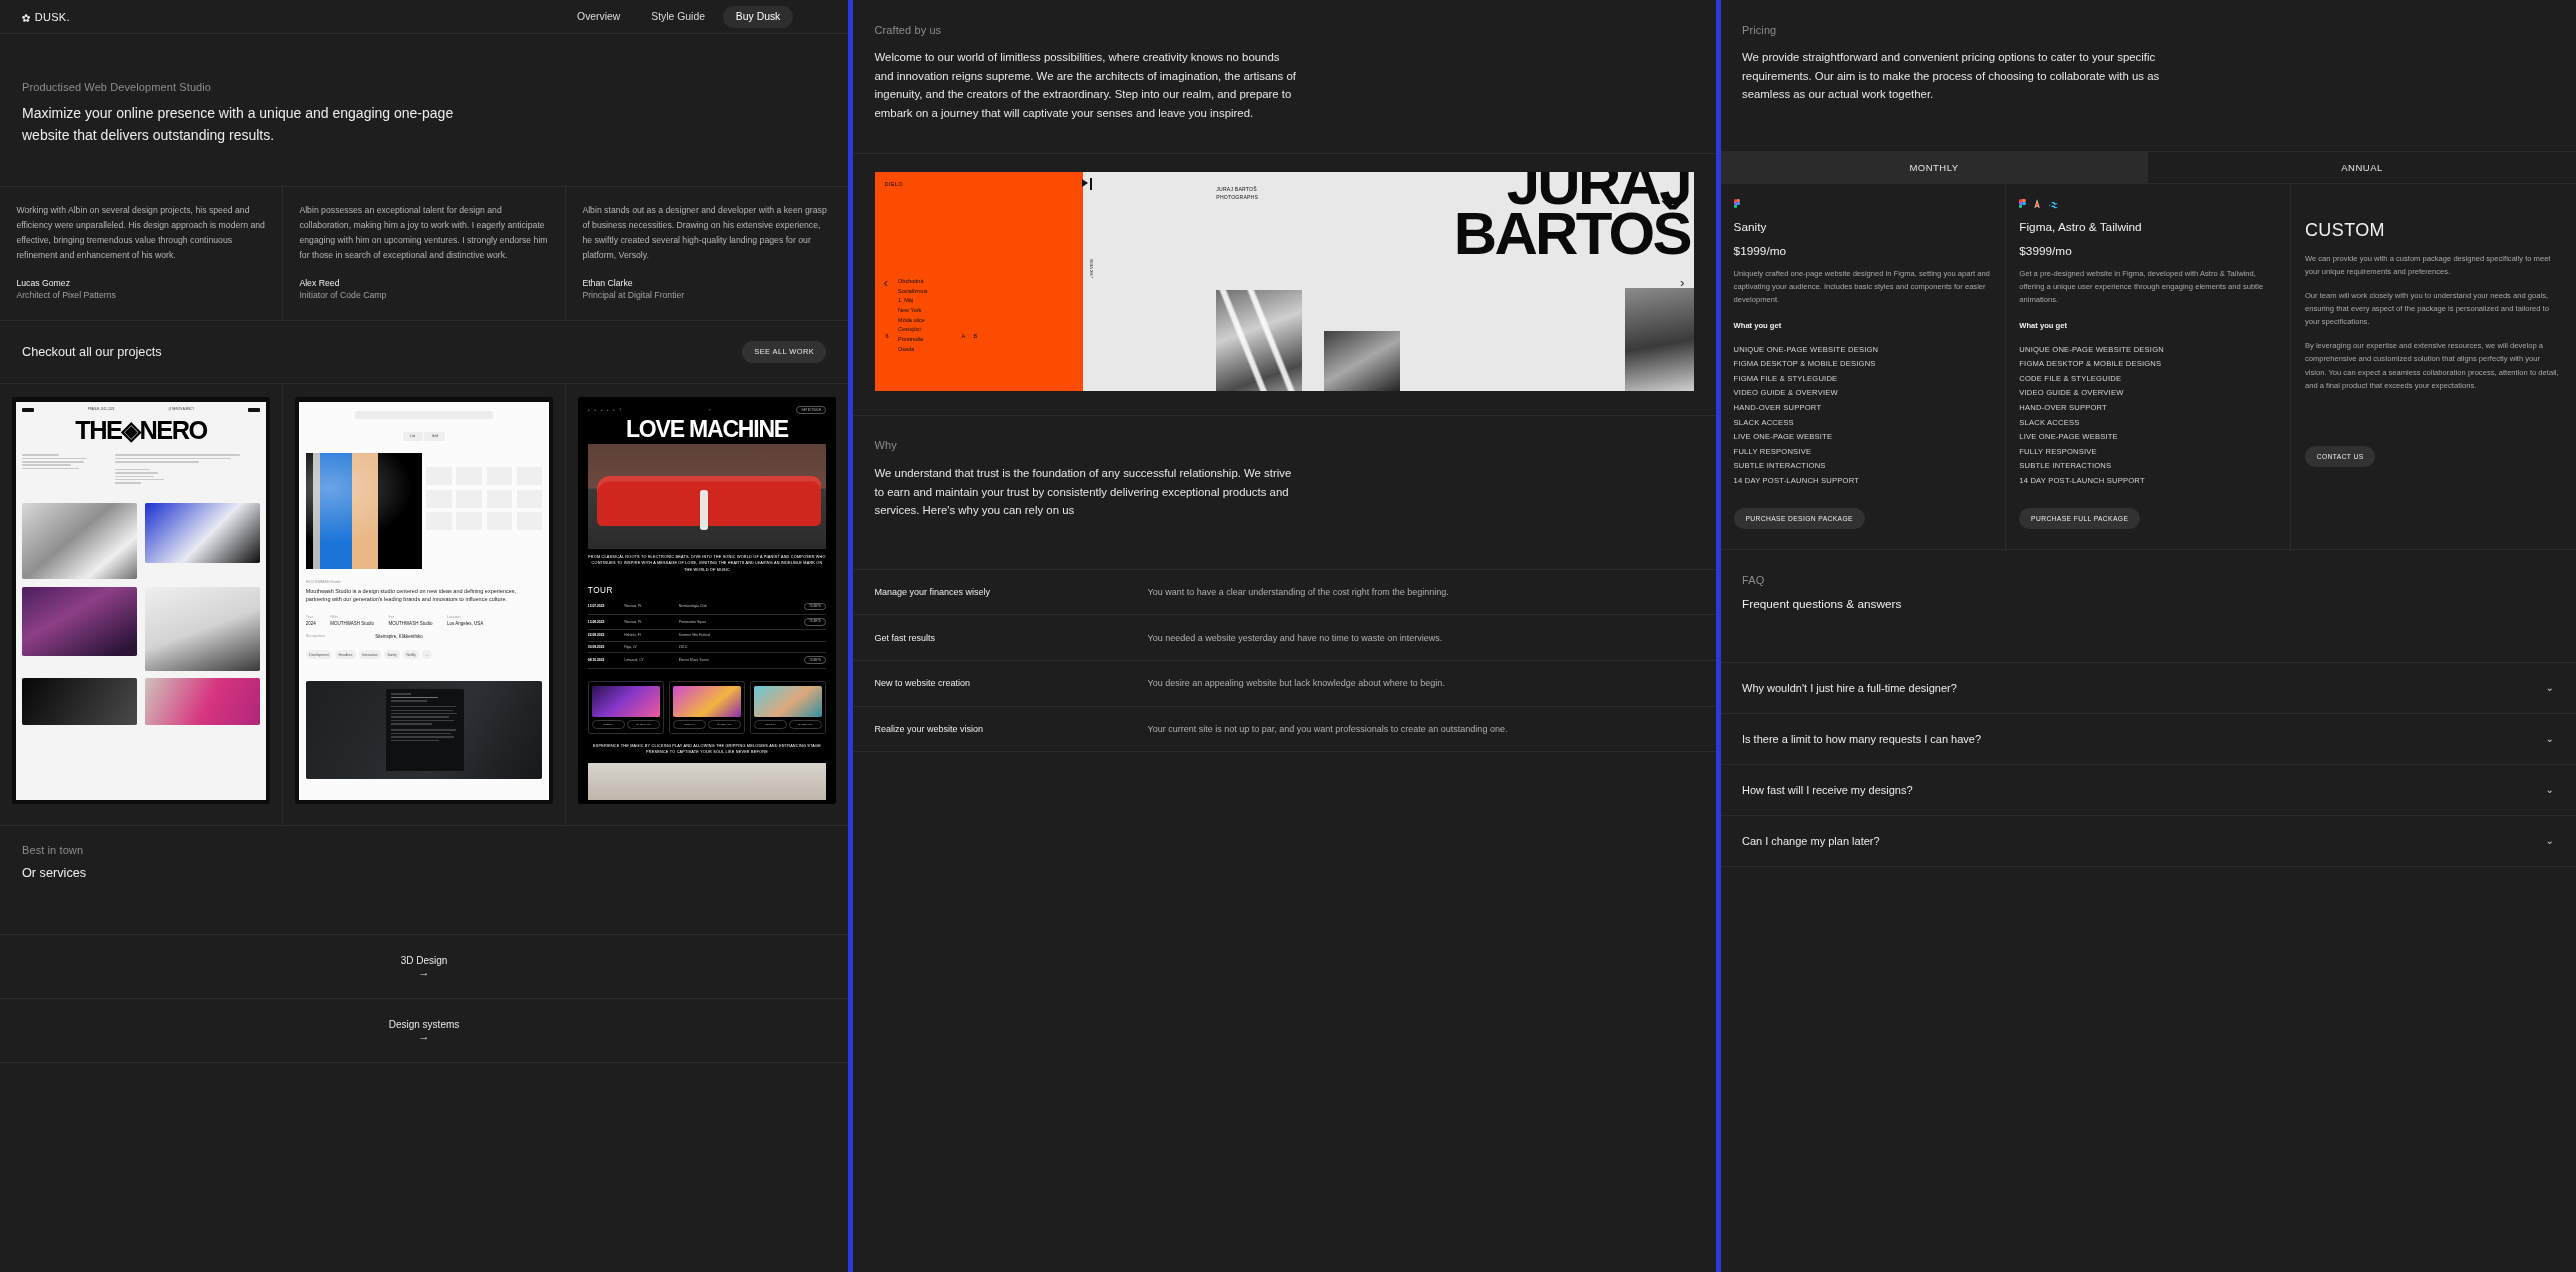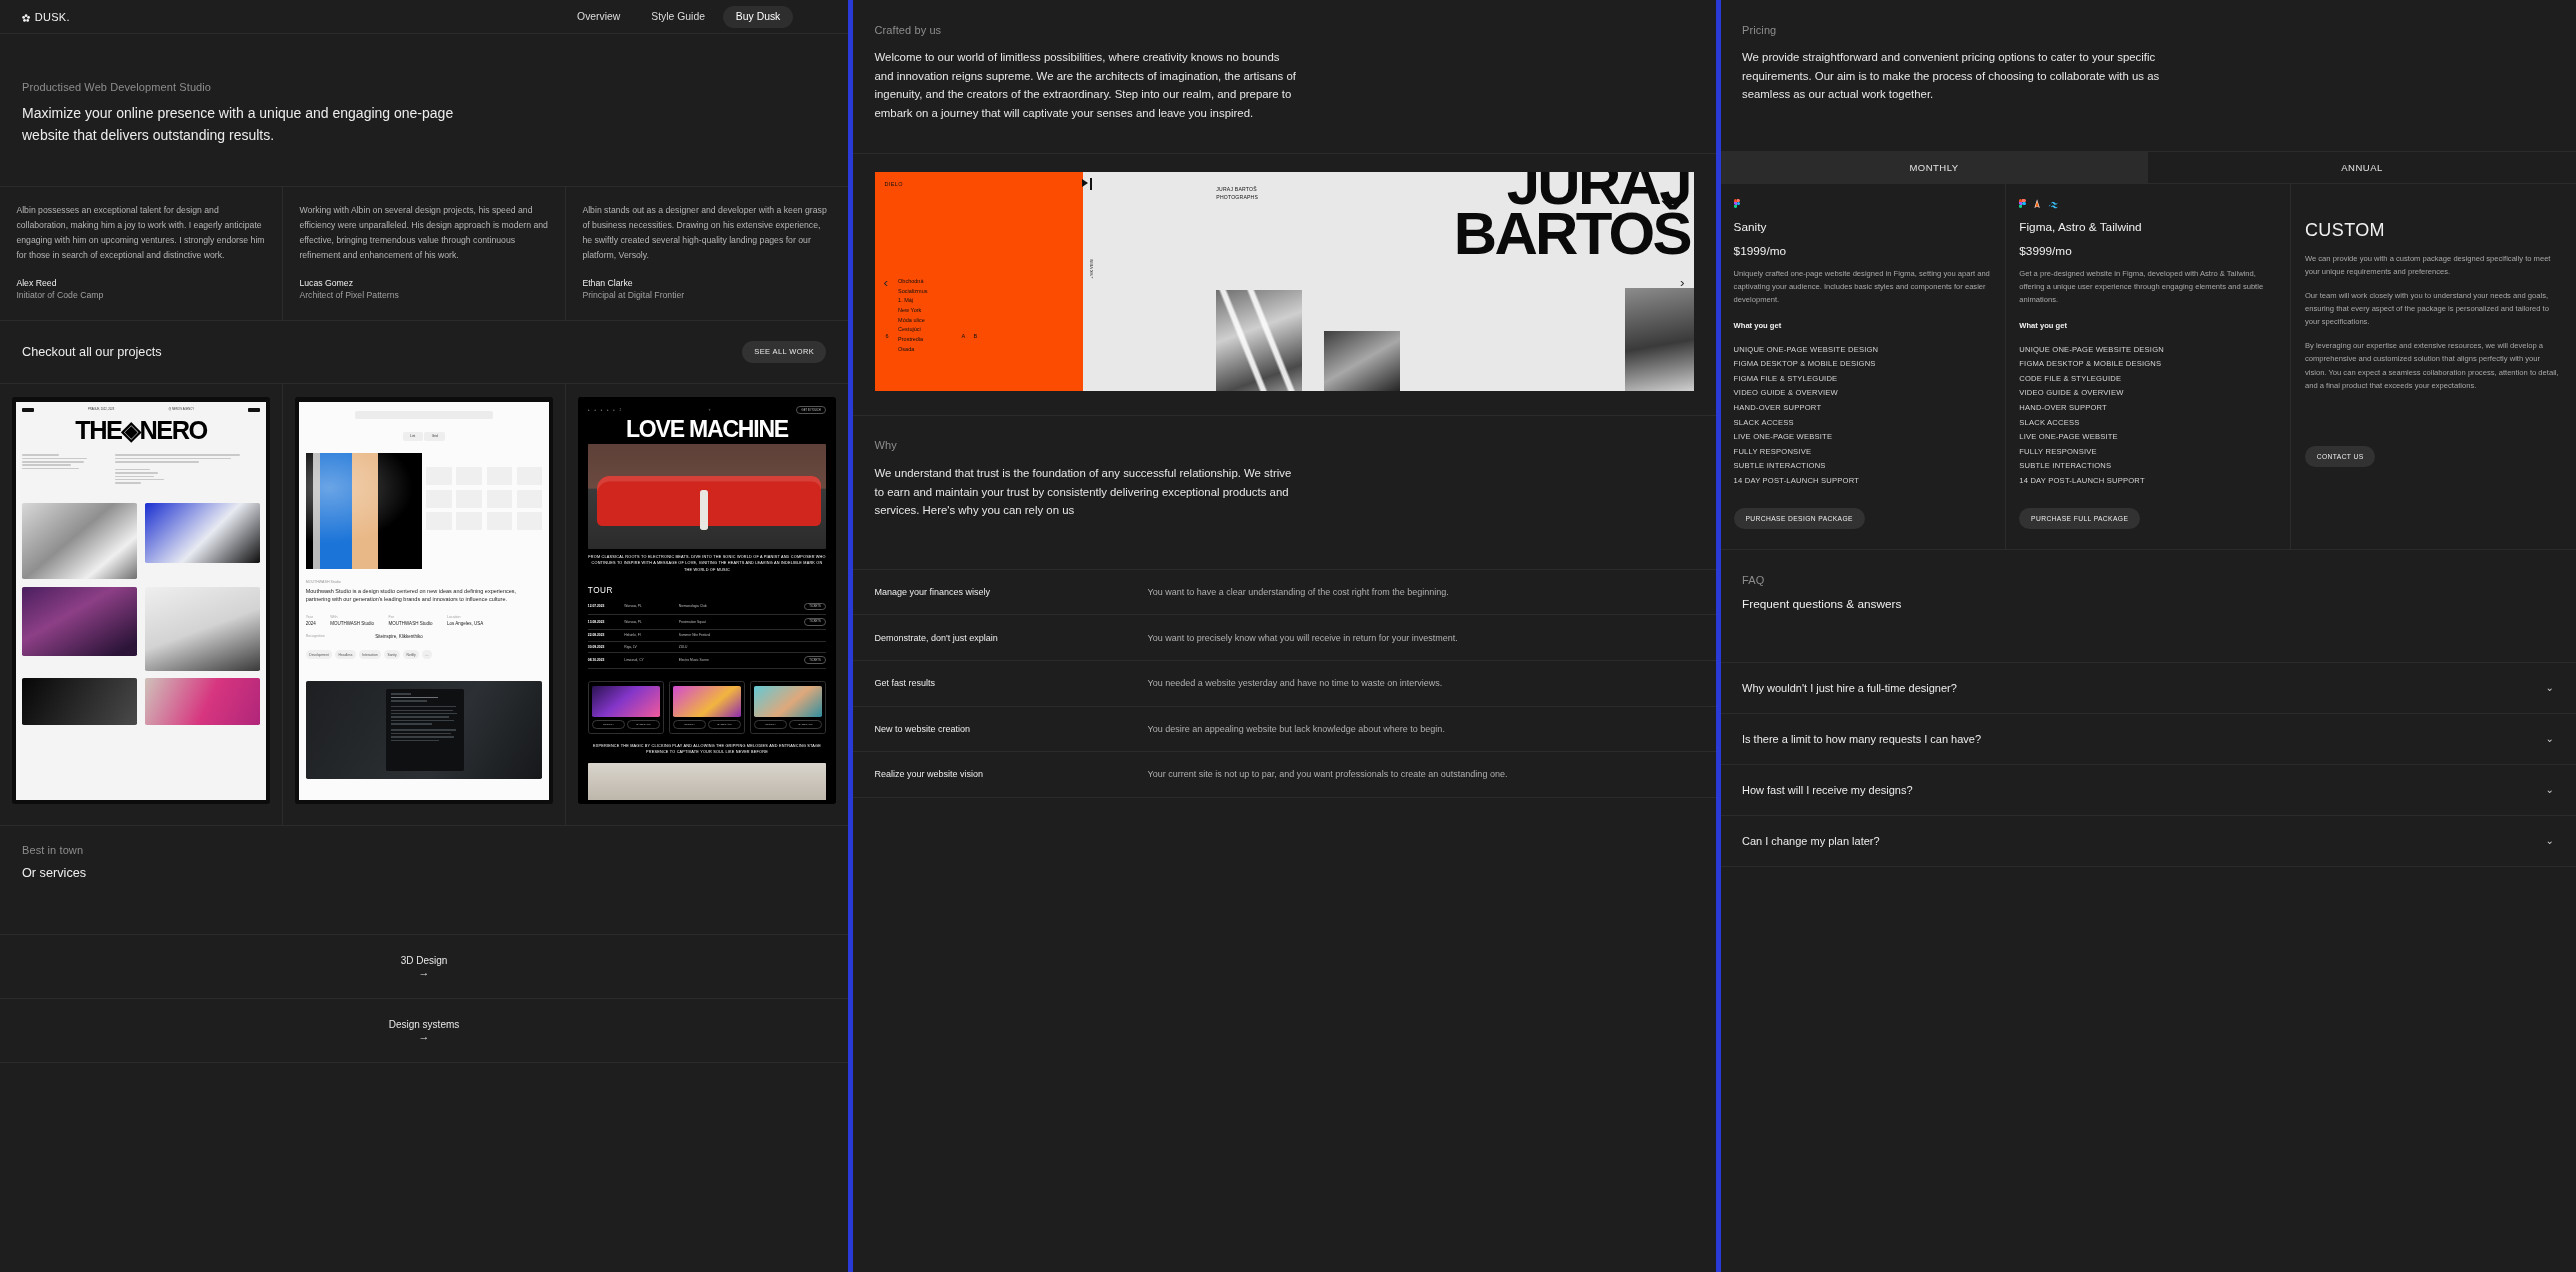--- a/index.html
+++ b/index.html
@@ -246,28 +246,28 @@
       </div>
     </div>
 
     <div class="hero">
       <div class="eyebrow">Productised Web Development Studio</div>
       <h1>Maximize your online presence with a unique and engaging one-page website that delivers outstanding results.</h1>
     </div>
 
     <div class="testi">
       <div class="cell">
+        <p>Working with Albin on several design projects, his speed and efficiency were unparalleled. His design approach is modern and effective, bringing tremendous value through continuous refinement and enhancement of his work.</p>
+        <div class="who">Lucas Gomez</div>
+        <div class="role">Architect of Pixel Patterns</div>
+      </div>
+      <div class="cell">
         <p>Albin possesses an exceptional talent for design and collaboration, making him a joy to work with. I eagerly anticipate engaging with him on upcoming ventures. I strongly endorse him for those in search of exceptional and distinctive work.</p>
         <div class="who">Alex Reed</div>
         <div class="role">Initiator of Code Camp</div>
-      </div>
-      <div class="cell">
-        <p>Working with Albin on several design projects, his speed and efficiency were unparalleled. His design approach is modern and effective, bringing tremendous value through continuous refinement and enhancement of his work.</p>
-        <div class="who">Lucas Gomez</div>
-        <div class="role">Architect of Pixel Patterns</div>
       </div>
       <div class="cell">
         <p>Albin stands out as a designer and developer with a keen grasp of business necessities. Drawing on his extensive experience, he swiftly created several high-quality landing pages for our platform, Versoly.</p>
         <div class="who">Ethan Clarke</div>
         <div class="role">Principal at Digital Frontier</div>
       </div>
     </div>
 
     <div class="sec-head">
       <div class="t">Checkout all our projects</div>
@@ -535,24 +535,20 @@
     </div>
 
     <div class="why">
       <div class="eyebrow">Why</div>
       <div class="lead">We understand that trust is the foundation of any successful relationship. We strive to earn and maintain your trust by consistently delivering exceptional products and services. Here's why you can rely on us</div>
     </div>
 
     <div class="why-row">
       <div class="k">Manage your finances wisely</div>
       <div class="v">You want to have a clear understanding of the cost right from the beginning.</div>
-    </div>
-    <div class="why-row">
-      <div class="k">Demonstrate, don't just explain</div>
-      <div class="v">You want to precisely know what you will receive in return for your investment.</div>
     </div>
     <div class="why-row">
       <div class="k">Get fast results</div>
       <div class="v">You needed a website yesterday and have no time to waste on interviews.</div>
     </div>
     <div class="why-row">
       <div class="k">New to website creation</div>
       <div class="v">You desire an appealing website but lack knowledge about where to begin.</div>
     </div>
     <div class="why-row">

